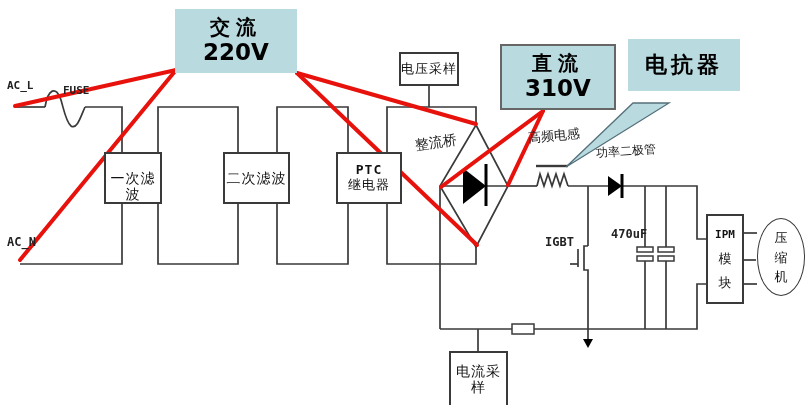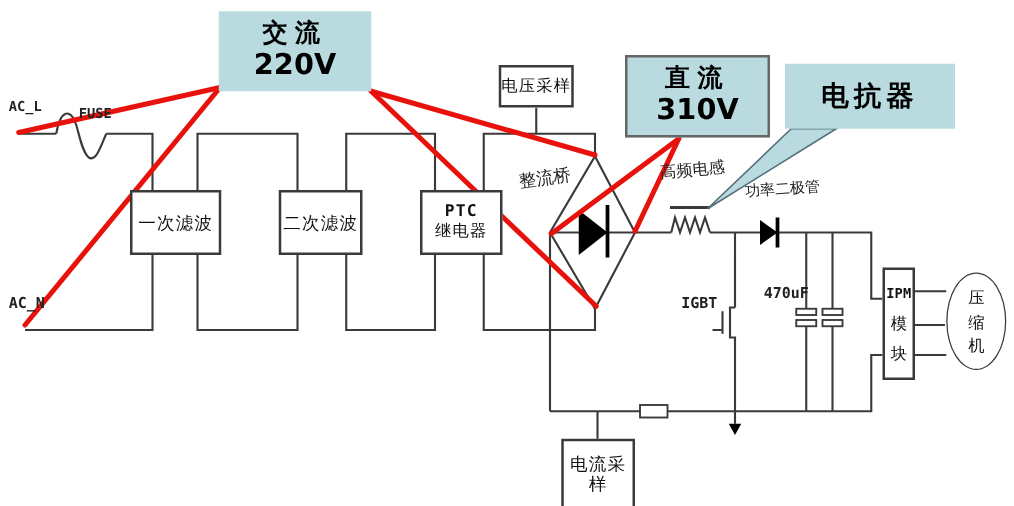--- a/index.html
+++ b/index.html
@@ -126,21 +126,21 @@
       <line x1="297" y1="73" x2="477" y2="245"></line>
       <line x1="543" y1="111" x2="441" y2="187"></line>
       <line x1="543" y1="111" x2="508" y2="185"></line>
     </g>
   </svg>
 
   <div class="lbl mono" style="left:7px;top:79px;font-size:11px;font-weight:bold;">AC_L</div>
   <div class="lbl mono" style="left:63px;top:84px;font-size:11px;font-weight:bold;">FUSE</div>
   <div class="lbl mono" style="left:7px;top:235px;font-size:12px;font-weight:bold;">AC_N</div>
 
-  <div class="block" style="left:104px;top:152px;width:73px;height:52px;">
+  <div class="block" style="left:104px;top:152px;width:58px;height:52px;justify-content:flex-end;">
     <span class="t14">一次滤波</span>
   </div>
   <div class="block" style="left:223px;top:152px;width:67px;height:52px;">
     <span class="t14">二次滤波</span>
   </div>
   <div class="block" style="left:336px;top:152px;width:66px;height:52px;">
     <span class="t13 mono" style="font-weight:bold;">PTC</span>
     <span class="t13">继电器</span>
   </div>
   <div class="block" style="left:399px;top:52px;width:60px;height:34px;">
@@ -149,38 +149,38 @@
   <div class="block" style="left:449px;top:351px;width:59px;height:56px;">
     <span class="t14">电流采样</span>
   </div>
 
   <div class="lbl" style="left:415px;top:134px;font-size:14px;transform:rotate(-8deg);">整流桥</div>
   <div class="lbl" style="left:528px;top:127px;font-size:13px;transform:rotate(-5deg);">高频电感</div>
   <div class="lbl" style="left:596px;top:143px;font-size:12px;transform:rotate(-4deg);">功率二极管</div>
   <div class="lbl mono" style="left:545px;top:235px;font-size:12px;font-weight:bold;">IGBT</div>
   <div class="lbl mono" style="left:611px;top:227px;font-size:12px;font-weight:bold;">470uF</div>
 
-  <div class="ipm" style="left:706px;top:214px;width:26px;height:90px;">
+  <div class="ipm" style="left:706px;top:214px;width:38px;height:90px;">
     <span class="mono" style="font-weight:bold;font-size:11px;">IPM</span>
     <span>模</span>
     <span>块</span>
   </div>
 
   <div class="comp" style="left:757px;top:218px;width:48px;height:78px;">
     <span>压</span>
     <span>缩</span>
     <span>机</span>
   </div>
 
   <div class="callout" style="left:175px;top:9px;width:122px;height:64px;">
     <span class="cn">交流</span>
     <span class="num">220V</span>
   </div>
   <div class="callout" style="left:500px;top:44px;width:116px;height:66px;border:2px solid #666;">
     <span class="cn">直流</span>
     <span class="num">310V</span>
   </div>
-  <div class="callout" style="left:628px;top:51px;width:136px;height:52px;">
+  <div class="callout" style="left:628px;top:39px;width:112px;height:52px;">
     <span style="font-size:22px;letter-spacing:4px;">电抗器</span>
   </div>
 
 
 </div>
 
 </body></html>

